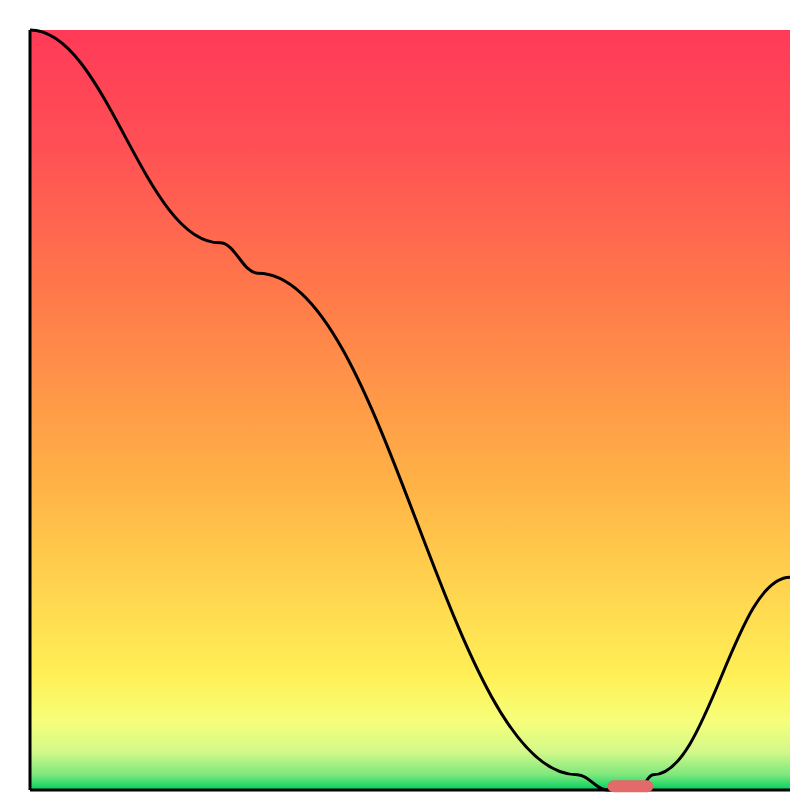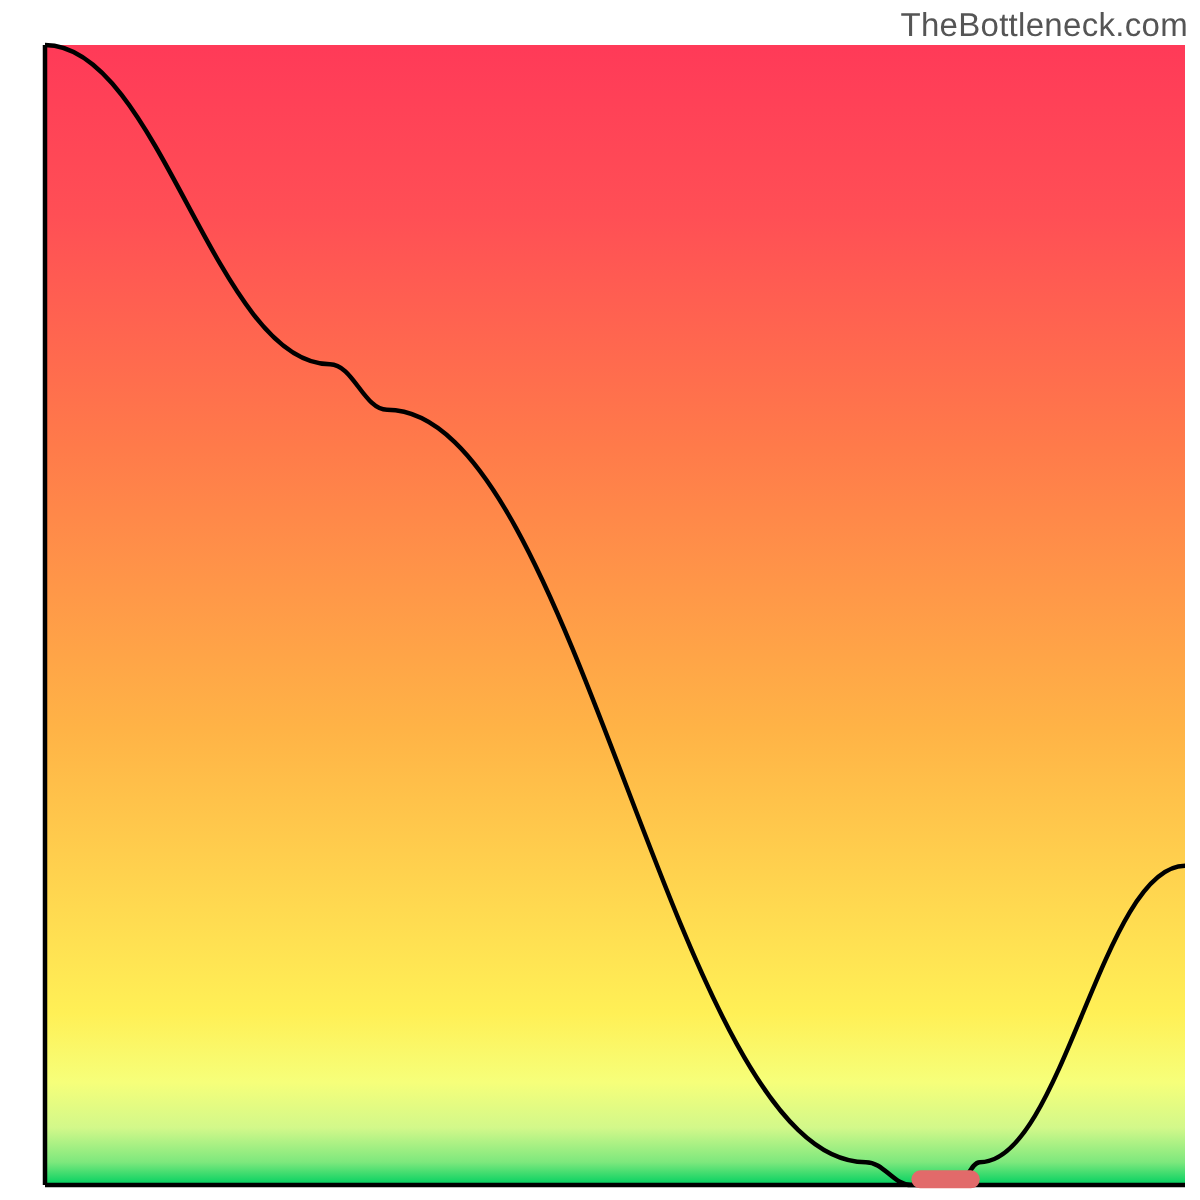--- a/index.html
+++ b/index.html
@@ -30,21 +30,20 @@
     top: 0;
     left: 0;
     width: 800px;
     height: 800px;
   }
 </style>
 </head>
 <body>
 
 <div class="chart-container">
-  <div class="watermark">TheBottleneck.com</div>
 
   <svg class="chart" viewBox="0 0 800 800">
     <defs>
       <linearGradient id="bg-grad" x1="0" y1="1" x2="0" y2="0">
           <stop offset="0%" stop-color="#00d060"></stop>
           <stop offset="2%" stop-color="#7de87d"></stop>
           <stop offset="5%" stop-color="#d2f88a"></stop>
           <stop offset="9%" stop-color="#f6ff7a"></stop>
           <stop offset="15%" stop-color="#fff056"></stop>
           <stop offset="40%" stop-color="#ffb346"></stop>

